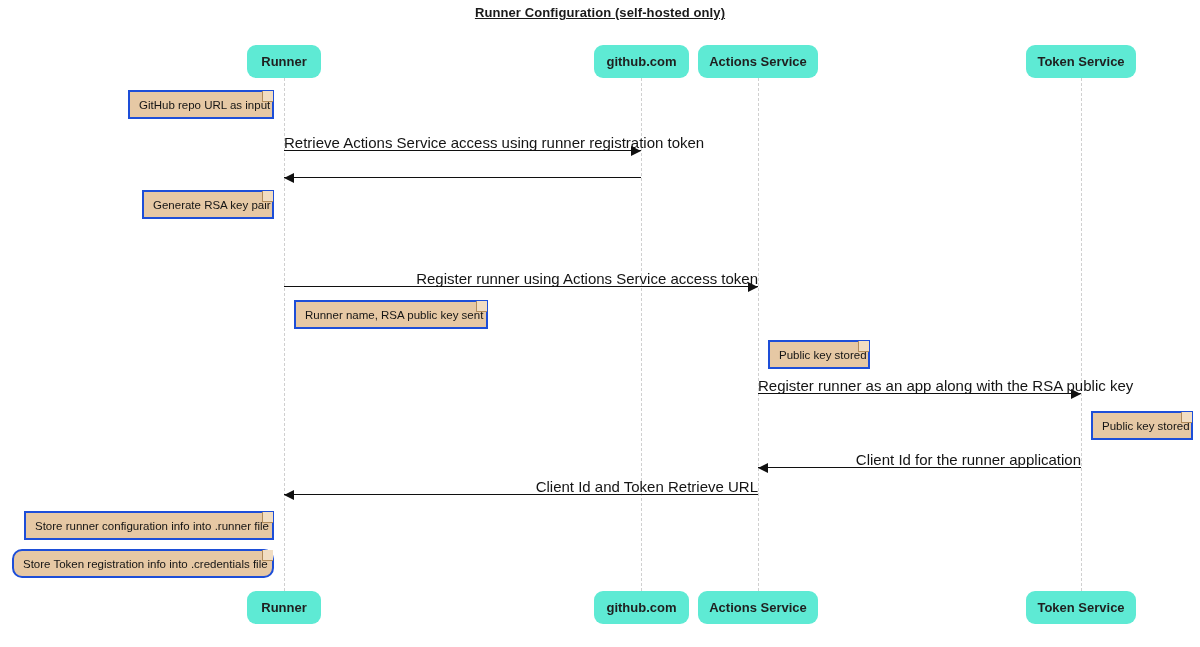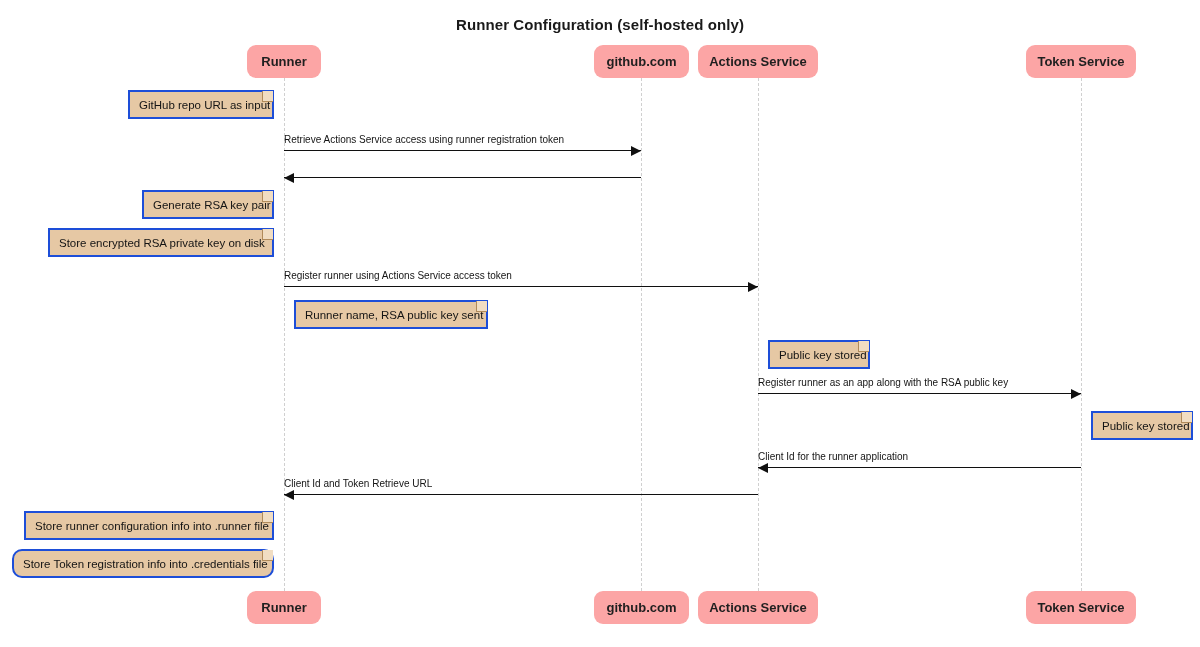--- a/index.html
+++ b/index.html
@@ -4,43 +4,43 @@
 <style>
   html,body{margin:0;padding:0;}
   body{
     width:1200px;height:647px;background:#ffffff;
     font-family:"Liberation Sans","DejaVu Sans",sans-serif;
     overflow:hidden;position:relative;
   }
   #canvas{position:absolute;left:0;top:0;width:1200px;height:647px;}
 
   .title{
-    position:absolute;left:0;top:16px;width:1200px;text-align:center;
-    font-size:15px;font-weight:bold;color:#1a1a1a;letter-spacing:.1px;
+    position:absolute;left:0;top:5px;width:1200px;text-align:center;
+    font-size:13px;font-weight:bold;color:#1a1a1a;letter-spacing:.1px;text-decoration:underline;
   }
 
   
   .lifeline{
     position:absolute;width:0;border-left:1px dashed #d0d0d0;
   }
 
   
   .actor{
     position:absolute;height:33px;border-radius:9px;
-    background:#fca5a5;
+    background:#5eead4;
     display:flex;align-items:center;justify-content:center;
     font-size:13px;font-weight:bold;color:#1f1f1f;
     box-sizing:border-box;padding:0 24px;white-space:nowrap;
   }
 
   
   .msg{position:absolute;height:1px;background:#101010;}
   .msg-label{
-    position:absolute;font-size:10px;color:#141414;
-    white-space:nowrap;text-align:left;
+    position:absolute;font-size:15px;color:#141414;
+    white-space:nowrap;text-align:right;
   }
   .arrow-r,.arrow-l{position:absolute;width:0;height:0;
     border-top:5px solid transparent;border-bottom:5px solid transparent;}
   .arrow-r{border-left:10px solid #101010;}
   .arrow-l{border-right:10px solid #101010;}
 
   
   .note{
     position:absolute;box-sizing:border-box;
     background:#e6c8a4;border:2px solid #1d4ed8;
@@ -104,24 +104,20 @@
     <div class="arrow-l" style="top: 489.5px; left: 284px;"></div>
     <div class="msg-label" style="left: 284px; width: 474px; top: 478px;">Client Id and Token Retrieve URL</div>
     <div class="note" style="left: 128px; top: 90px; width: 146px;">
       <div class="fold"></div>
       <span>GitHub repo URL as input</span>
     </div>
     <div class="note" style="left: 142px; top: 190px; width: 132px;">
       <div class="fold"></div>
       <span>Generate RSA key pair</span>
     </div>
-    <div class="note" style="left: 48px; top: 228px; width: 226px;">
-      <div class="fold"></div>
-      <span>Store encrypted RSA private key on disk</span>
-    </div>
     <div class="note" style="left: 294px; top: 300px; width: 194px;">
       <div class="fold"></div>
       <span>Runner name, RSA public key sent</span>
     </div>
     <div class="note" style="left: 768px; top: 340px; width: 102px;">
       <div class="fold"></div>
       <span>Public key stored</span>
     </div>
     <div class="note" style="left: 1091px; top: 411px; width: 102px;">
       <div class="fold"></div>

